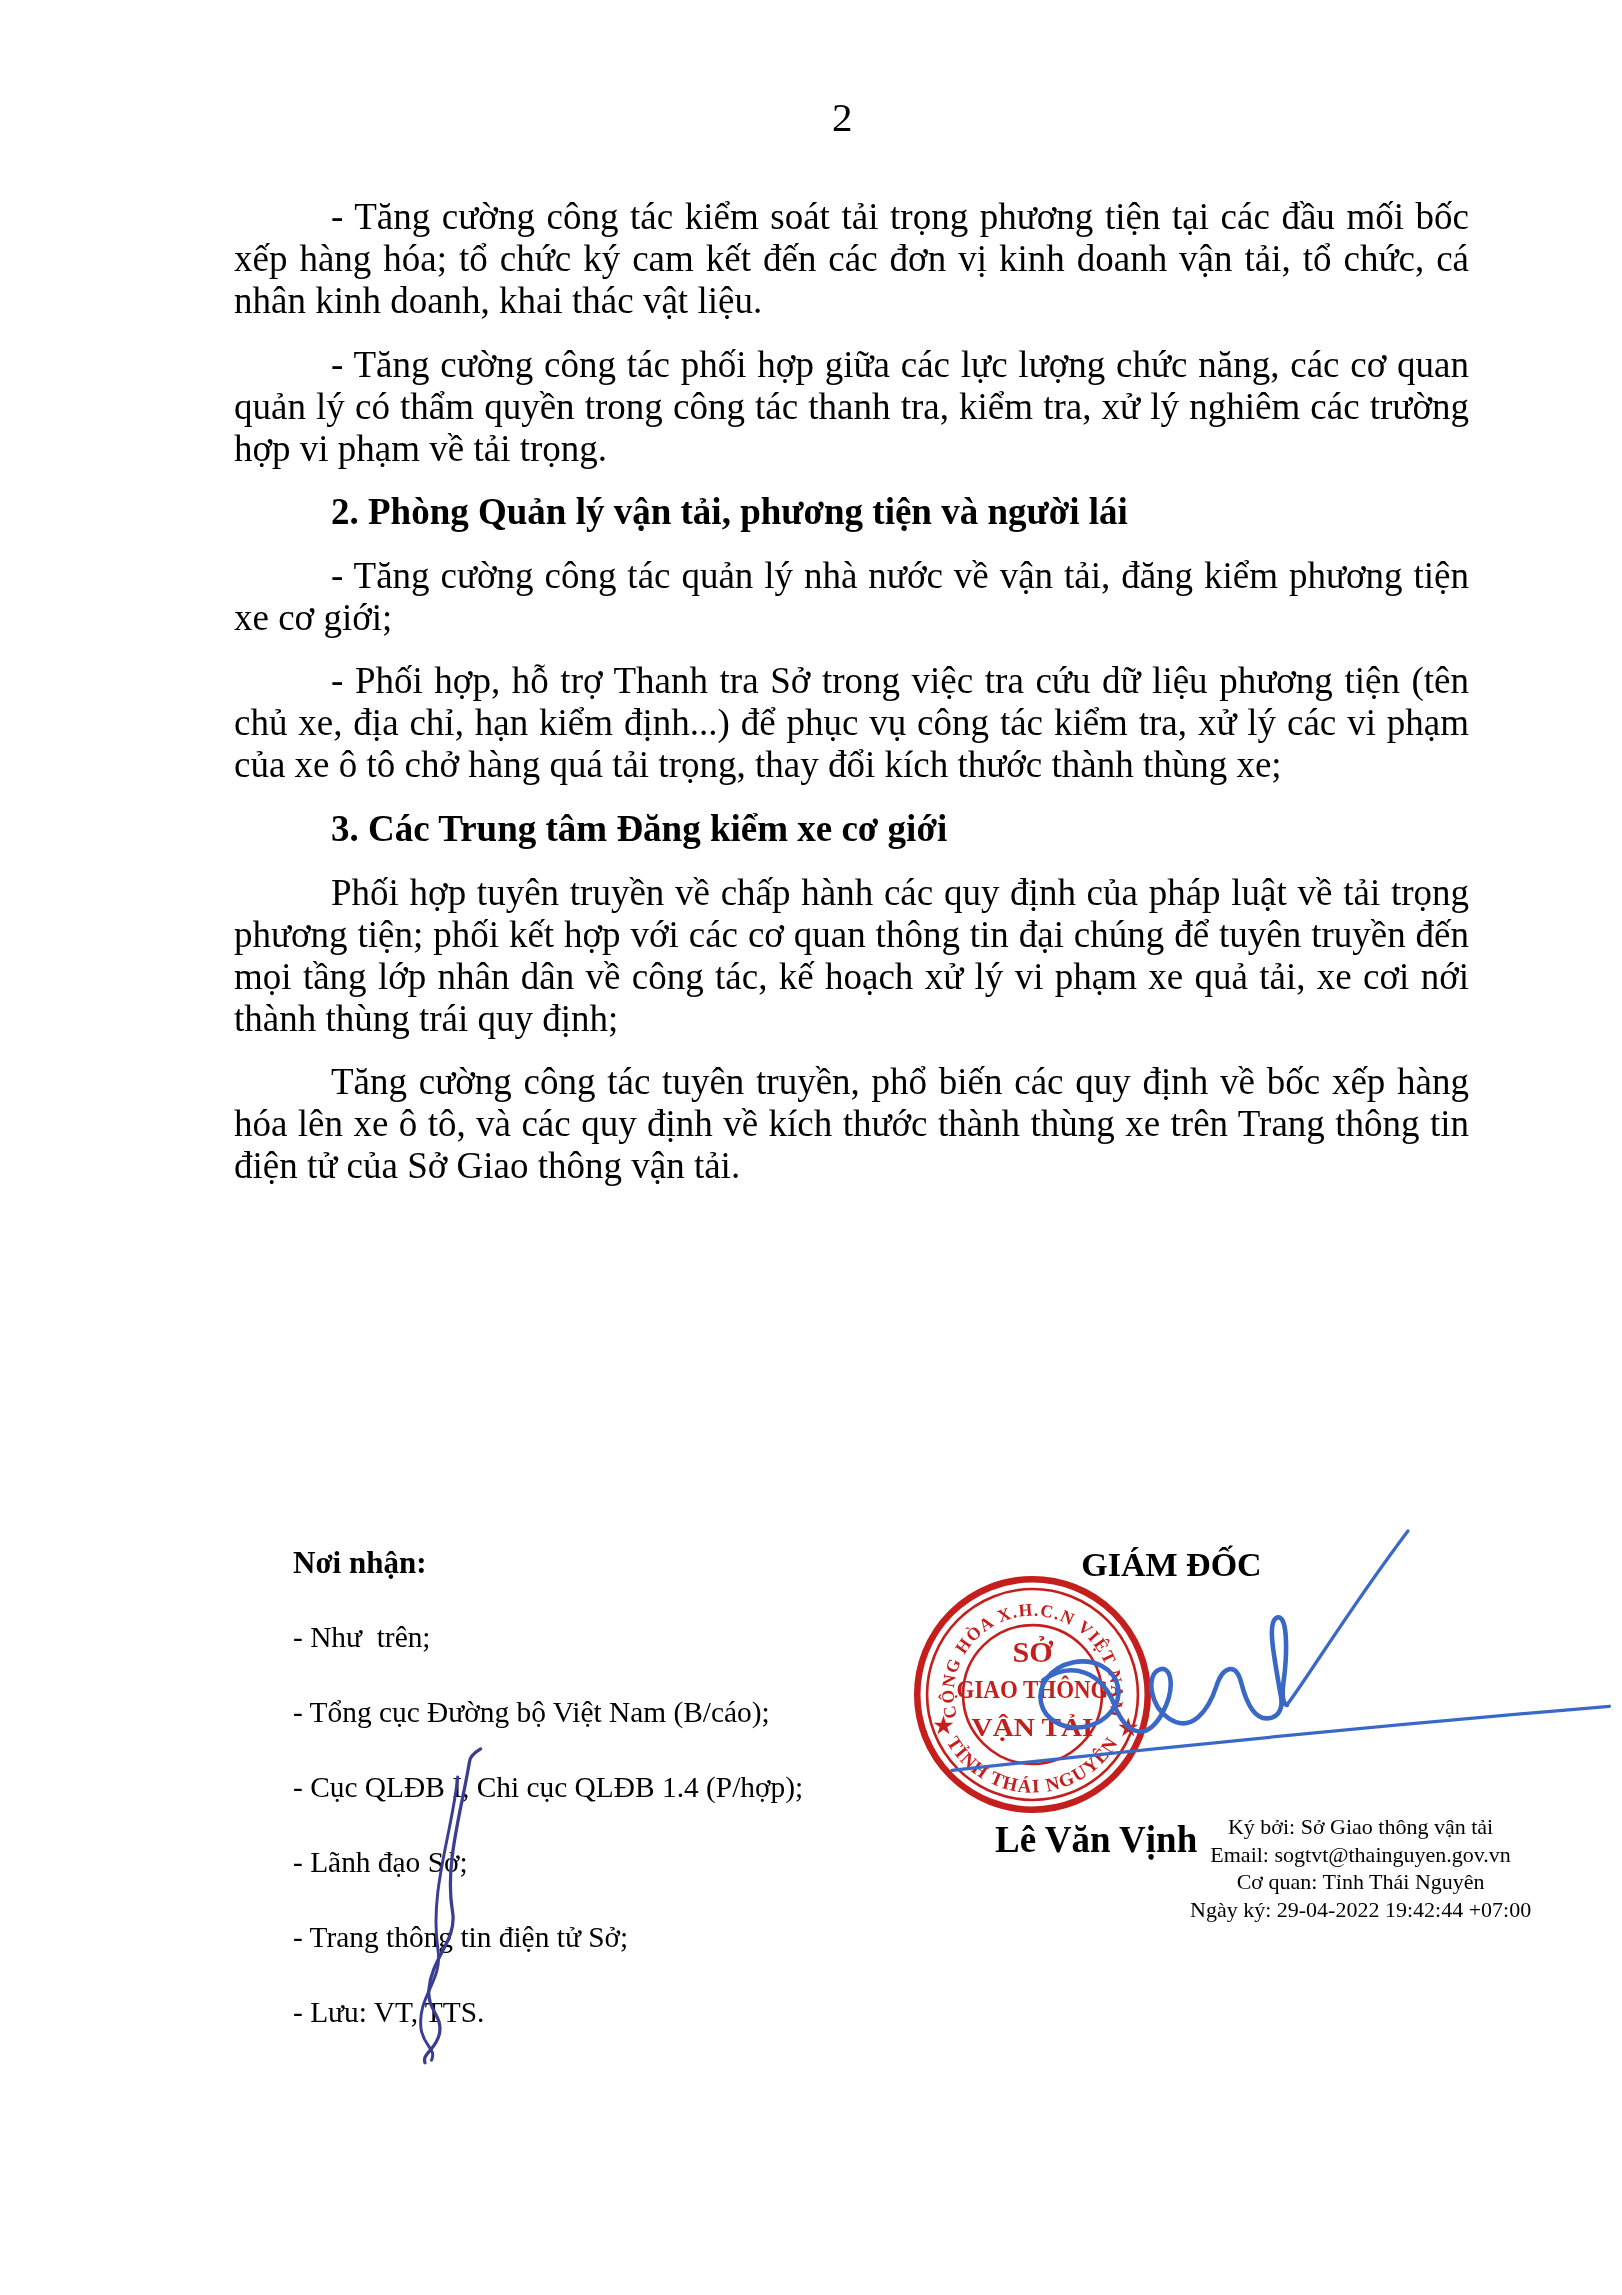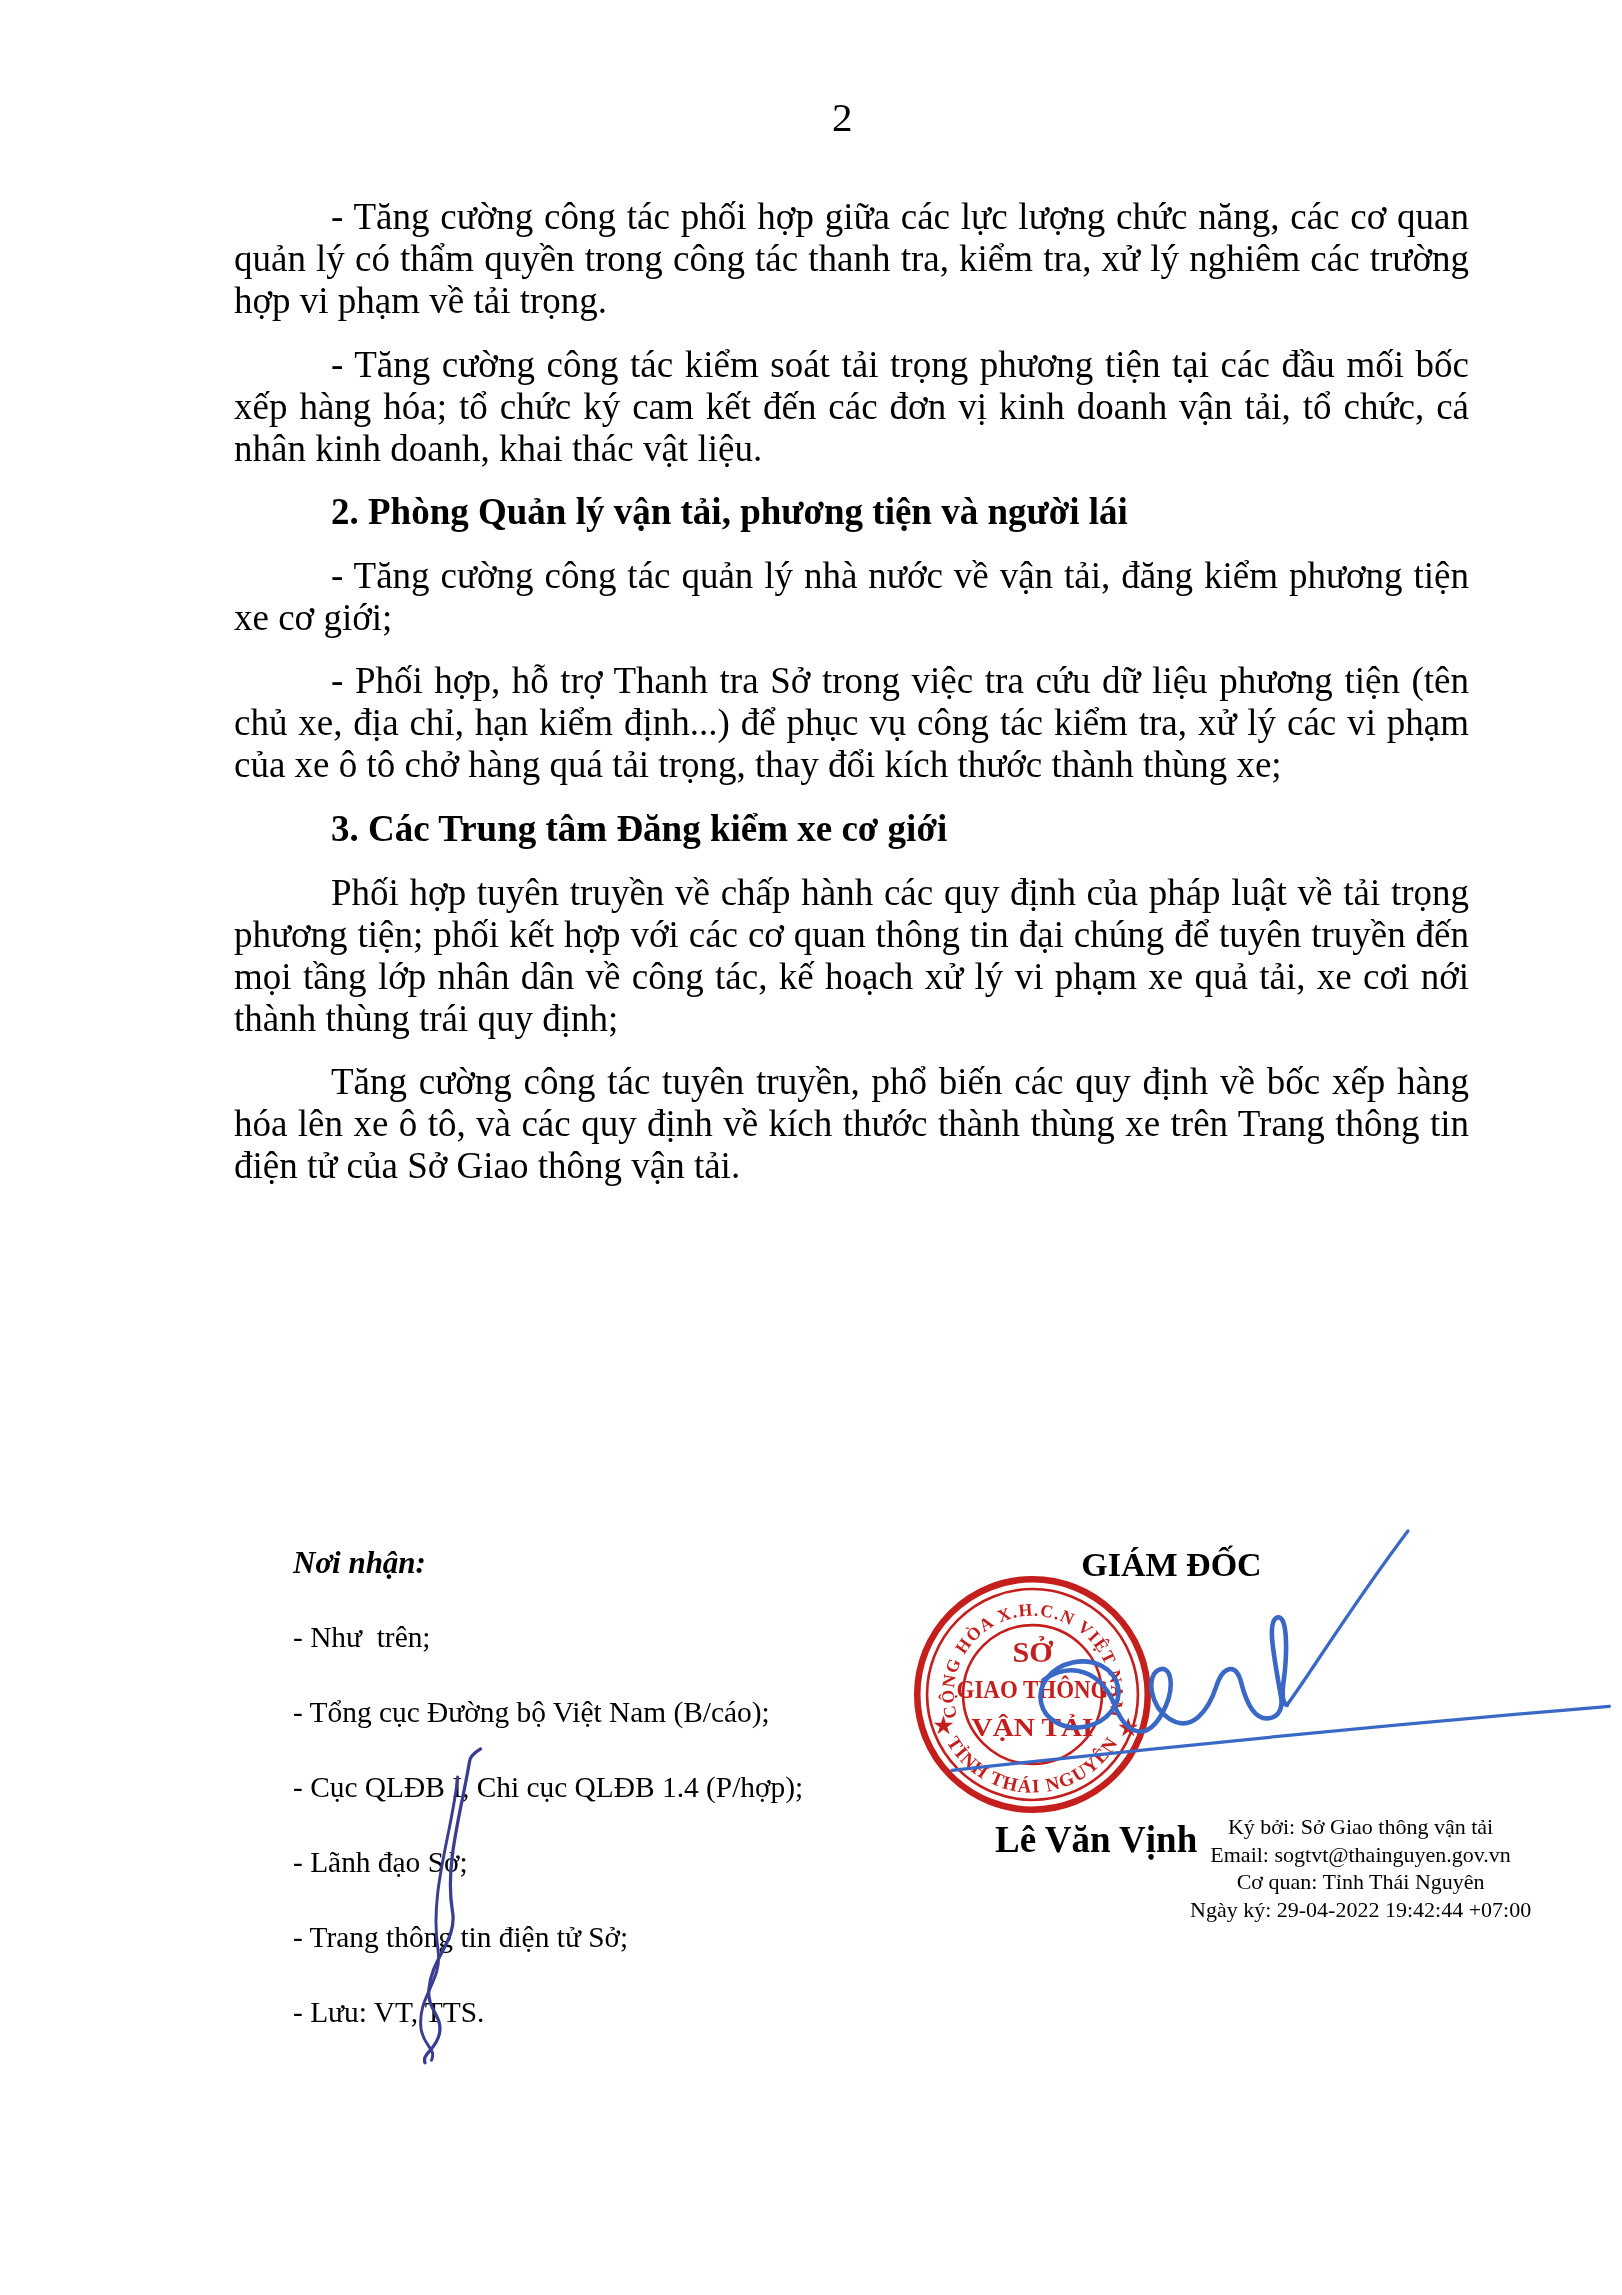--- a/index.html
+++ b/index.html
@@ -32,21 +32,20 @@
     text-indent: 97px;
   }
   .doc-body p.heading { font-weight: bold; }
 
   .recipients {
     position: absolute;
     left: 293px; top: 1546px;
   }
   .recipients .label {
     font-weight: bold;
-    font-style: italic;
     font-size: 31px;
     line-height: 34px;
     margin-bottom: 9px;
   }
   .recipients .item {
     font-size: 29.4px;
     line-height: 35px;
     white-space: pre;
     margin-top: 40px;
   }
@@ -85,22 +84,22 @@
   .flourish-svg{ position: absolute; left: 366px;  top: 1741px; z-index: 4; }
 
   .stamp-text  { font-family: "Liberation Serif", "DejaVu Serif", serif; font-weight: bold; }
 </style>
 </head>
 <body>
 
 <div class="page-number">2</div>
 
 <div class="doc-body">
+  <p>- Tăng cường công tác kiểm soát tải trọng phương tiện tại các đầu mối bốc xếp hàng hóa; tổ chức ký cam kết đến các đơn vị kinh doanh vận tải, tổ chức, cá nhân kinh doanh, khai thác vật liệu.</p>
   <p>- Tăng cường công tác phối hợp giữa các lực lượng chức năng, các cơ quan quản lý có thẩm quyền trong công tác thanh tra, kiểm tra, xử lý nghiêm các trường hợp vi phạm về tải trọng.</p>
-  <p>- Tăng cường công tác kiểm soát tải trọng phương tiện tại các đầu mối bốc xếp hàng hóa; tổ chức ký cam kết đến các đơn vị kinh doanh vận tải, tổ chức, cá nhân kinh doanh, khai thác vật liệu.</p>
   <p class="heading">2. Phòng Quản lý vận tải, phương tiện và người lái</p>
   <p>- Tăng cường công tác quản lý nhà nước về vận tải, đăng kiểm phương tiện xe cơ giới;</p>
   <p>- Phối hợp, hỗ trợ Thanh tra Sở trong việc tra cứu dữ liệu phương tiện (tên chủ xe, địa chỉ, hạn kiểm định...) để phục vụ công tác kiểm tra, xử lý các vi phạm của xe ô tô chở hàng quá tải trọng, thay đổi kích thước thành thùng xe;</p>
   <p class="heading">3. Các Trung tâm Đăng kiểm xe cơ giới</p>
   <p>Phối hợp tuyên truyền về chấp hành các quy định của pháp luật về tải trọng phương tiện; phối kết hợp với các cơ quan thông tin đại chúng để tuyên truyền đến mọi tầng lớp nhân dân về công tác, kế hoạch xử lý vi phạm xe quả tải, xe cơi nới thành thùng trái quy định;</p>
   <p>Tăng cường công tác tuyên truyền, phổ biến các quy định về bốc xếp hàng hóa lên xe ô tô, và các quy định về kích thước thành thùng xe trên Trang thông tin điện tử của Sở Giao thông vận tải.</p>
 </div>
 
 <div class="recipients">
   <div class="label">Nơi nhận:</div>

